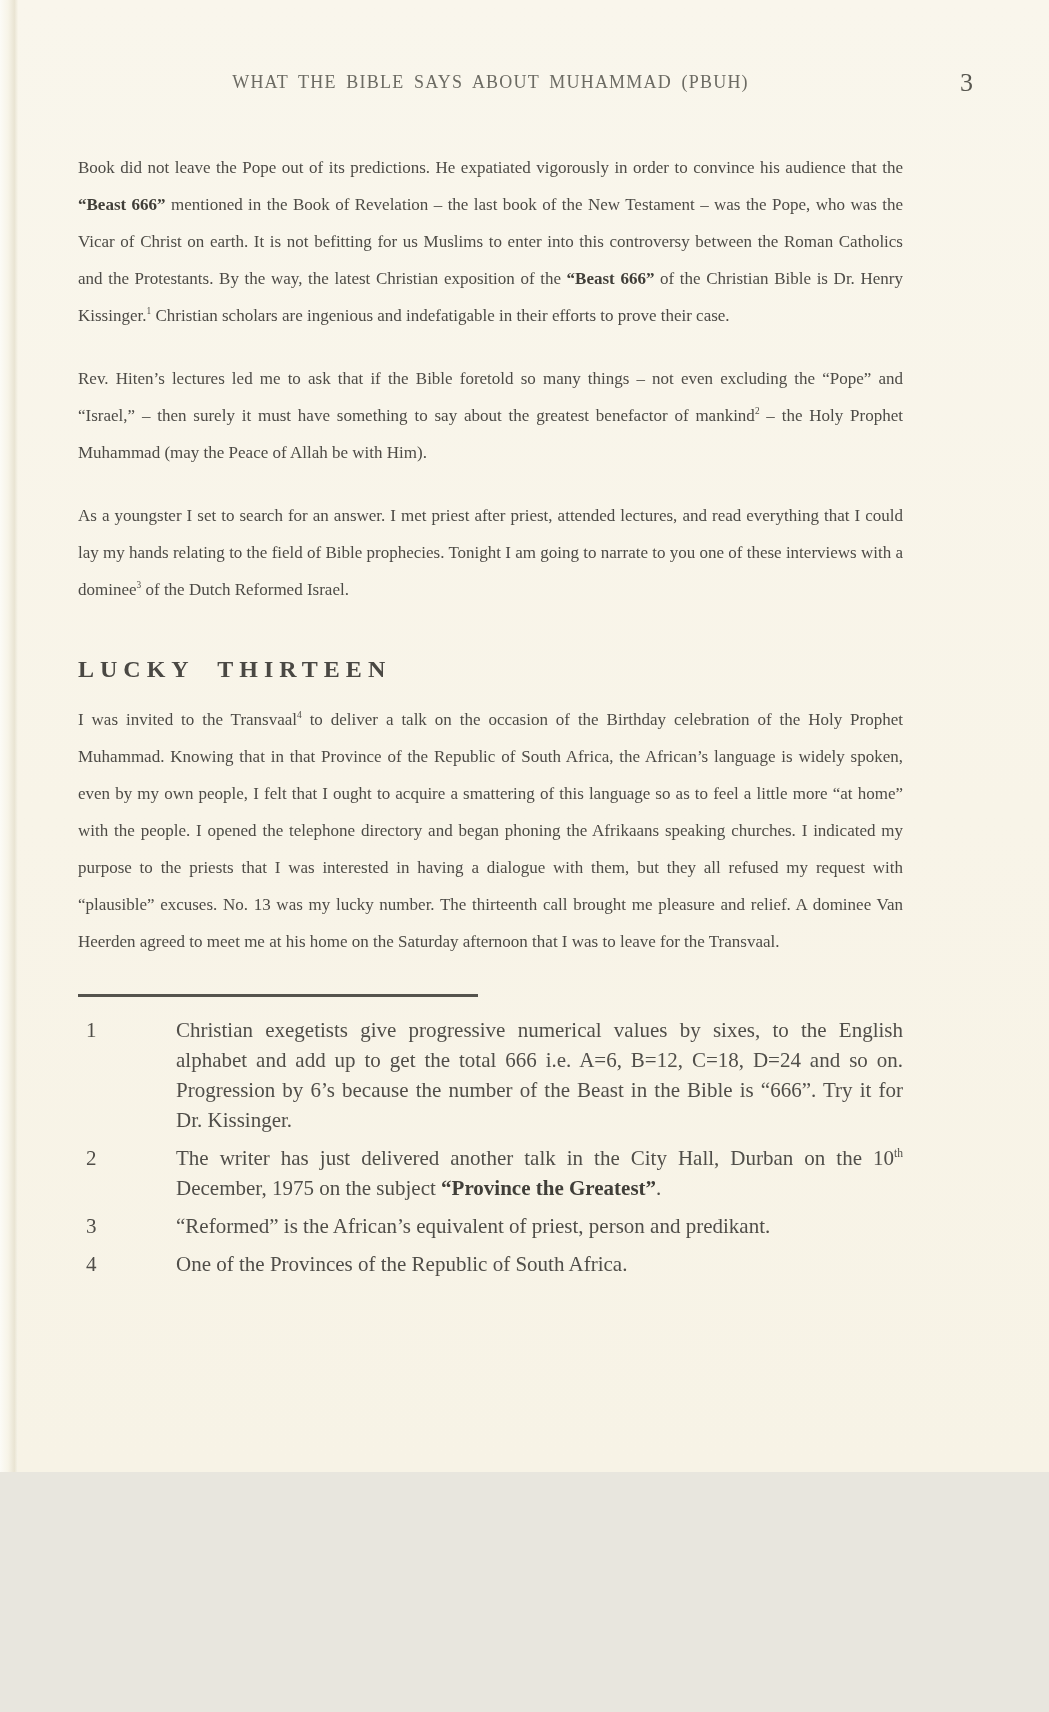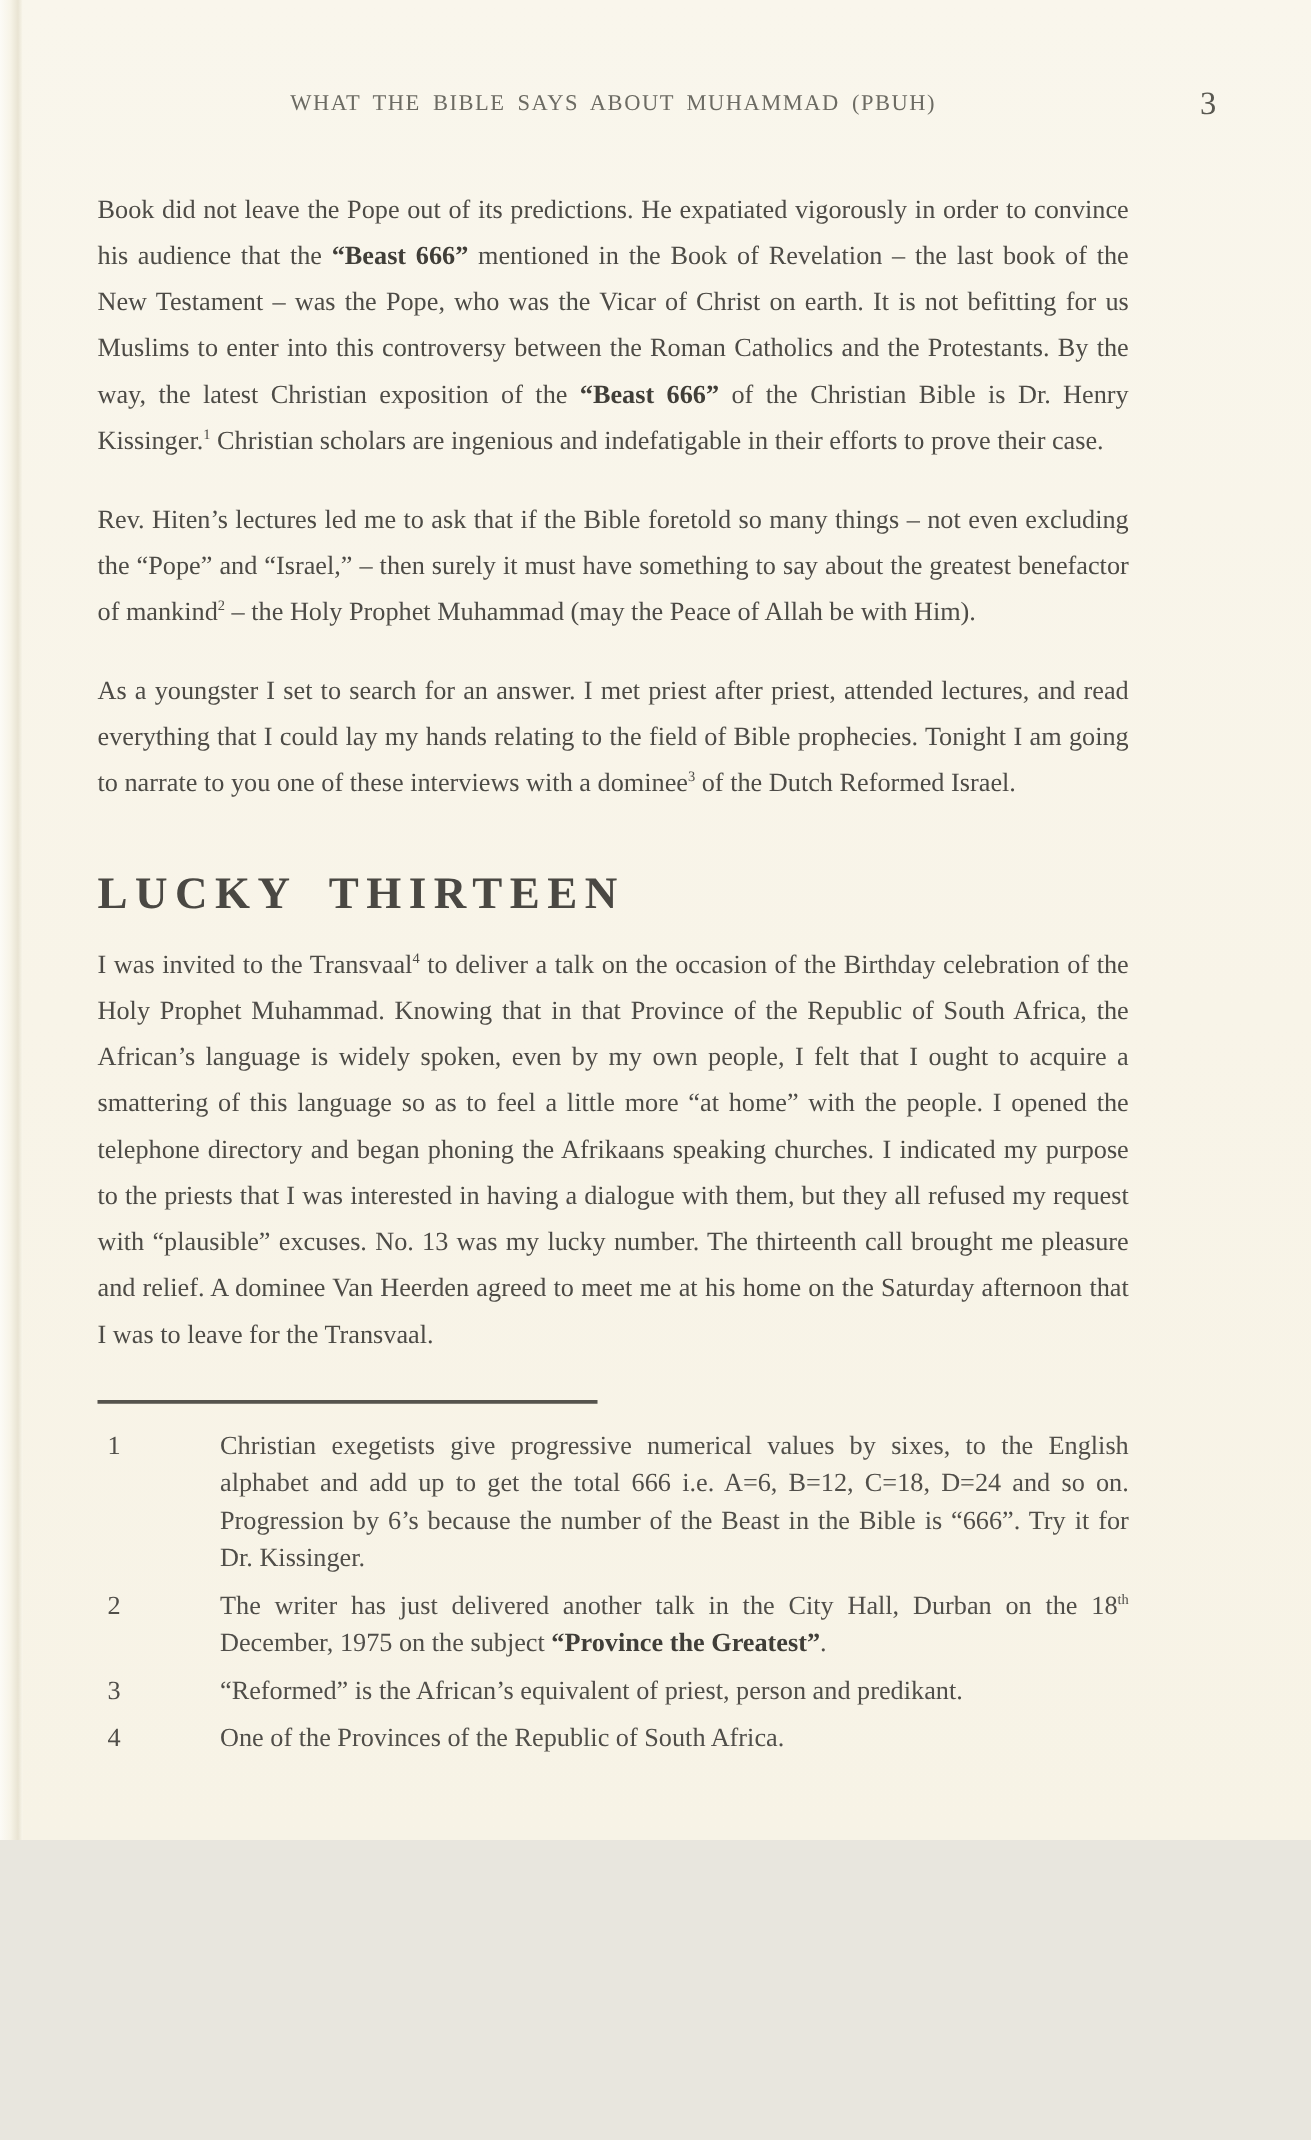--- a/index.html
+++ b/index.html
@@ -43,34 +43,34 @@
   .page-num {
     position: absolute;
     right: -70px;
     top: -4px;
     font-size: 26px;
     letter-spacing: 0;
     color: #595851;
   }
   .body-para {
     margin: 0 0 26px 0;
-    font-size: 21px;
+    font-size: 17px;
     line-height: 37px;
     text-align: justify;
     color: #4d4b46;
   }
   .b { font-weight: bold; color: #403e38; }
   sup {
     font-size: 0.55em;
     line-height: 0;
     vertical-align: super;
   }
   .section-heading {
     margin: 48px 0 18px 0;
-    font-size: 36px;
+    font-size: 24px;
     font-weight: bold;
     letter-spacing: 6px;
     word-spacing: 12px;
     color: #4a4843;
   }
   .footnote-rule {
     width: 400px;
     height: 0;
     border: none;
     border-top: 3px solid #55534d;
@@ -125,21 +125,21 @@
 
       <hr class="footnote-rule">
 
       <ol class="footnotes">
         <li class="footnote">
           <span class="fn-num">1</span>
           <span class="fn-text"><span>Christian exegetists give progressive numerical values by sixes, to the English alphabet and add up to get the total 666 i.e. A=6, B=12, C=18, D=24 and so on. Progression by 6’s because the number of the Beast in the Bible is “666”. Try it for Dr. Kissinger.</span></span>
         </li>
         <li class="footnote">
           <span class="fn-num">2</span>
-          <span class="fn-text"><span>The writer has just delivered another talk in the City Hall, Durban on the 18</span><sup>th</sup><span> December, 1975 on the subject </span><span class="b">“Province the Greatest”</span><span>.</span></span>
+          <span class="fn-text"><span>The writer has just delivered another talk in the City Hall, Durban on the 10</span><sup>th</sup><span> December, 1975 on the subject </span><span class="b">“Province the Greatest”</span><span>.</span></span>
         </li>
         <li class="footnote">
           <span class="fn-num">3</span>
           <span class="fn-text"><span>“Reformed” is the African’s equivalent of priest, person and predikant.</span></span>
         </li>
         <li class="footnote">
           <span class="fn-num">4</span>
           <span class="fn-text"><span>One of the Provinces of the Republic of South Africa.</span></span>
         </li>
       </ol>

